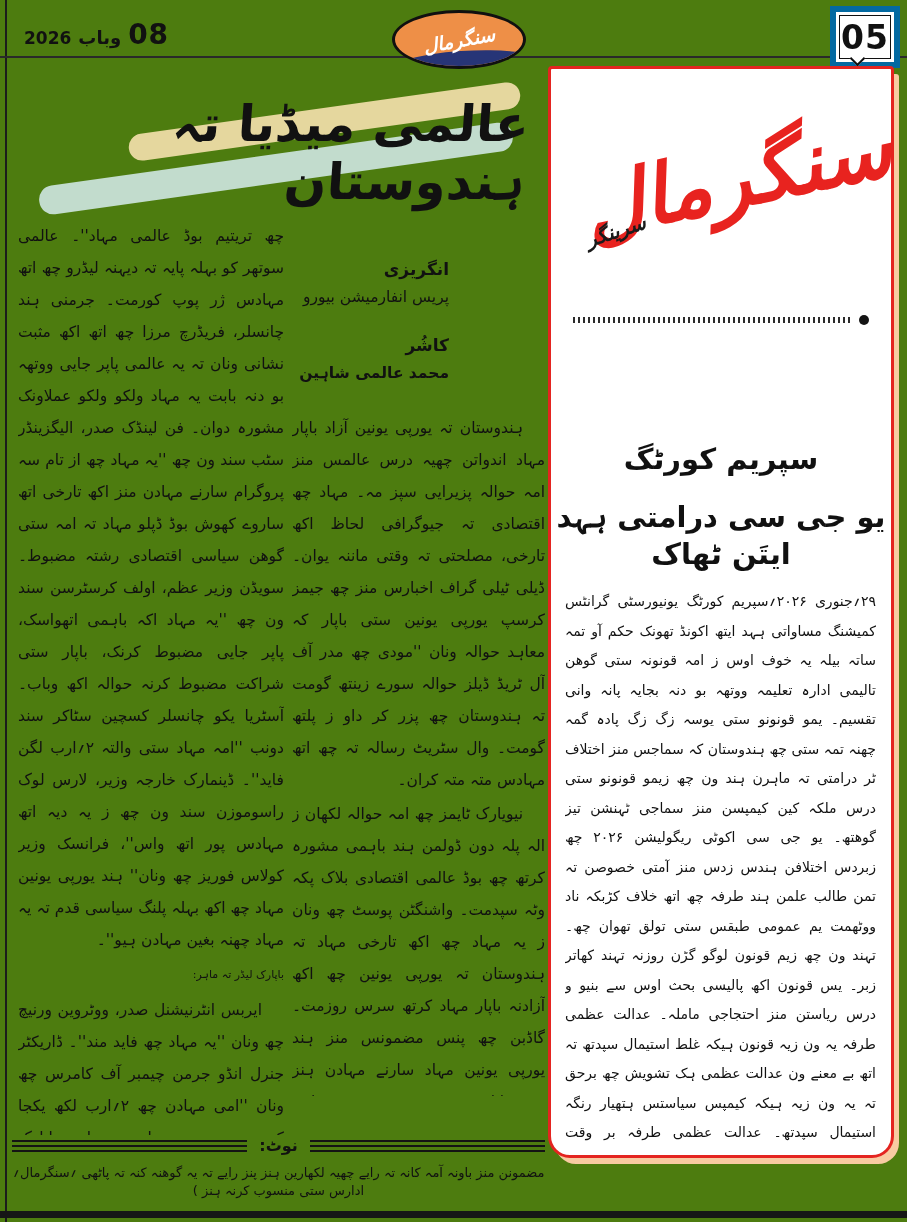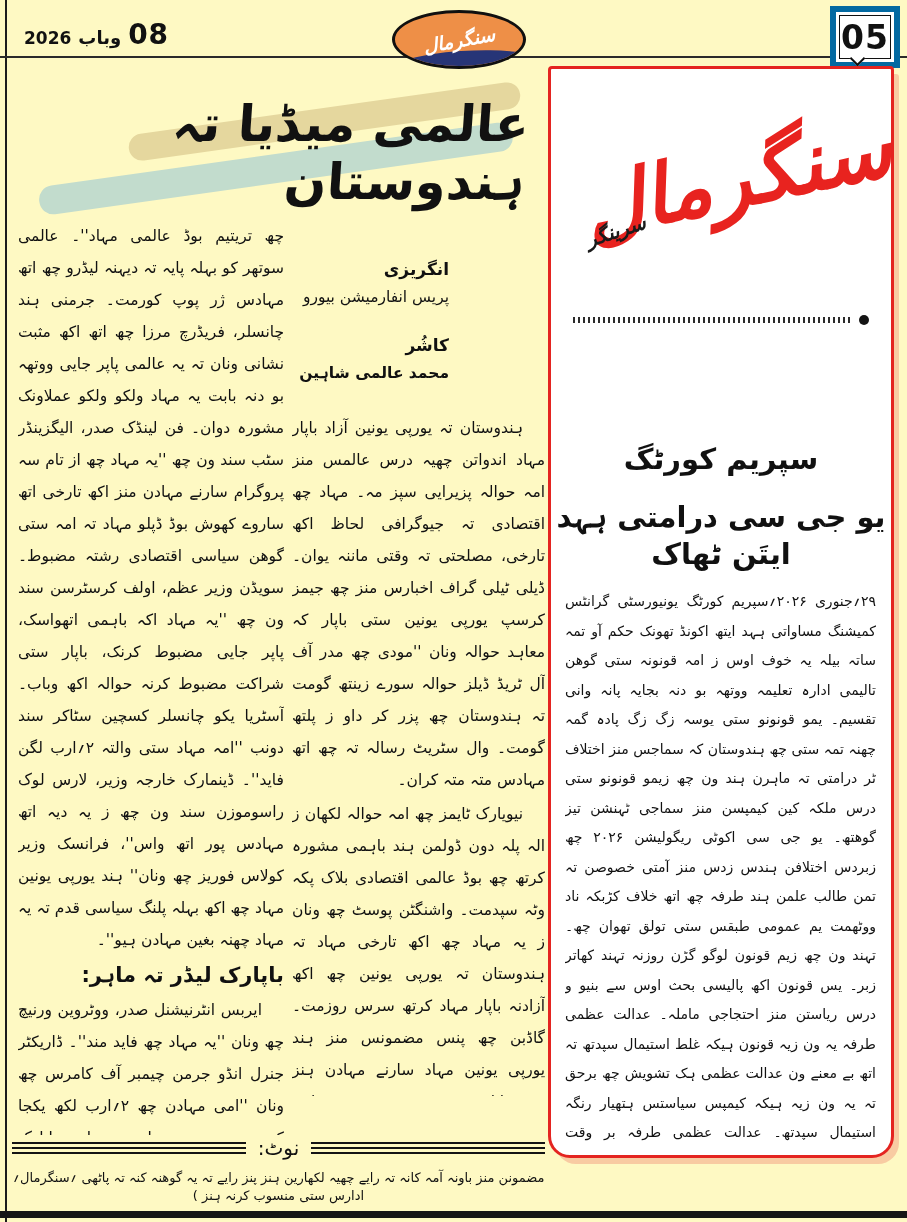--- a/index.html
+++ b/index.html
@@ -1,18 +1,18 @@
 <!DOCTYPE html>
 <html lang="ur" dir="ltr"><head>
 <meta charset="utf-8">
 <style>
   html,body{margin:0;padding:0;background:#ffffff;}
   body{width:907px;height:1222px;overflow:hidden;position:relative;
        font-family:"DejaVu Sans",sans-serif;color:#111;}
-  .page{position:absolute;inset:0;background:#fef9c3;}
+  .page{position:absolute;inset:0;background:#4d7c0f;}
 
   
   .left-border{position:absolute;left:5px;top:0;width:2px;height:1222px;background:#1c1c1c;}
   .bottom-bar{position:absolute;left:0;top:1211px;width:907px;height:7px;background:#161616;}
   .header-rule{position:absolute;left:0;top:56px;width:907px;height:2px;background:#2a2a2a;}
 
   
   .date{position:absolute;left:24px;top:18px;display:flex;align-items:baseline;gap:7px;font-weight:bold;}
   .date .year{font-size:17px;}
   .date .month{font-size:18px;}
@@ -39,21 +39,21 @@
   .stroke-green{left:5px;top:66px;width:478px;height:29px;background:#c2dccd;transform:rotate(-8deg);}
   .headline-text{position:absolute;inset:0;display:flex;align-items:center;justify-content:center;
         font-size:50px;font-weight:bold;direction:rtl;transform:skewX(-4deg);}
 
   
   .col{position:absolute;direction:rtl;text-align:justify;overflow:hidden;}
   .col p{margin:0 0 2px 0;font-size:15.5px;line-height:32px;}
   .col p.indent{text-indent:22px;}
   .col1{left:18px;top:220px;width:266px;height:915px;}
   .col2{left:292px;top:238px;width:253px;height:858px;}
-  .subhead{font-size:21px;font-weight:bold;line-height:34px;margin:2px 0;}
+  .subhead{font-size:11px;font-weight:normal;line-height:34px;margin:2px 0;}
 
   .byline{margin:16px 96px 26px 0;text-align:right;direction:rtl;}
   .byline .b-label{font-size:17px;font-weight:bold;line-height:30px;text-align:right;}
   .byline .b-value{font-size:15.5px;line-height:26px;margin-bottom:20px;}
   .byline .b-value.last{margin-bottom:0;font-weight:bold;}
 
   
   .sidebar{position:absolute;left:548px;top:66px;width:340px;height:1086px;background:#fff;
         border:3px solid #e42420;border-radius:4px 4px 22px 22px;
         box-shadow:6px 7px 0 -1px #f8cba2;}
@@ -75,21 +75,21 @@
   .sb-head .line-block{display:block;}
 
   .sb-body{position:absolute;left:14px;right:15px;top:518px;bottom:12px;overflow:hidden;
         direction:rtl;text-align:justify;font-size:14px;line-height:29.5px;}
 
   
   .footer-note{position:absolute;left:12px;top:1136px;width:533px;}
   .note-row{display:flex;align-items:center;gap:12px;}
   .note-lines{flex:1;height:12px;
         background:repeating-linear-gradient(to bottom,#141414 0 2px,transparent 2px 5px);}
-  .note-label{font-size:20px;font-weight:normal;direction:rtl;flex:0 0 auto;}
+  .note-label{font-size:16px;font-weight:bold;direction:rtl;flex:0 0 auto;}
   .note-text{margin-top:9px;font-size:13px;direction:rtl;text-align:center;line-height:18px;}
 </style>
 </head>
 <body>
 
 <div class="page">
 
   <div class="left-border"></div>
   <div class="header-rule"></div>
   <div class="bottom-bar"></div>

